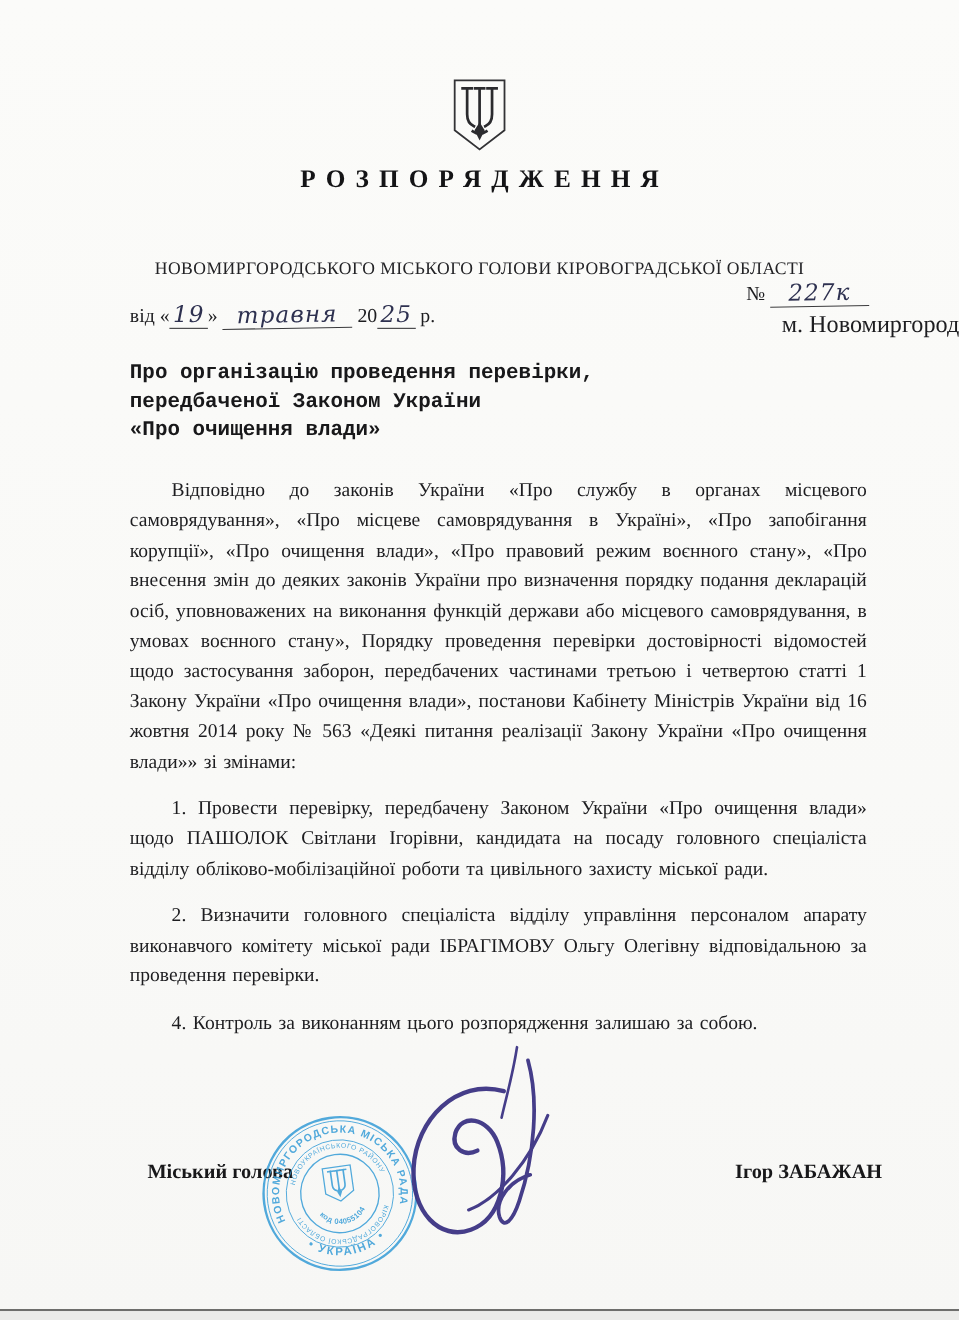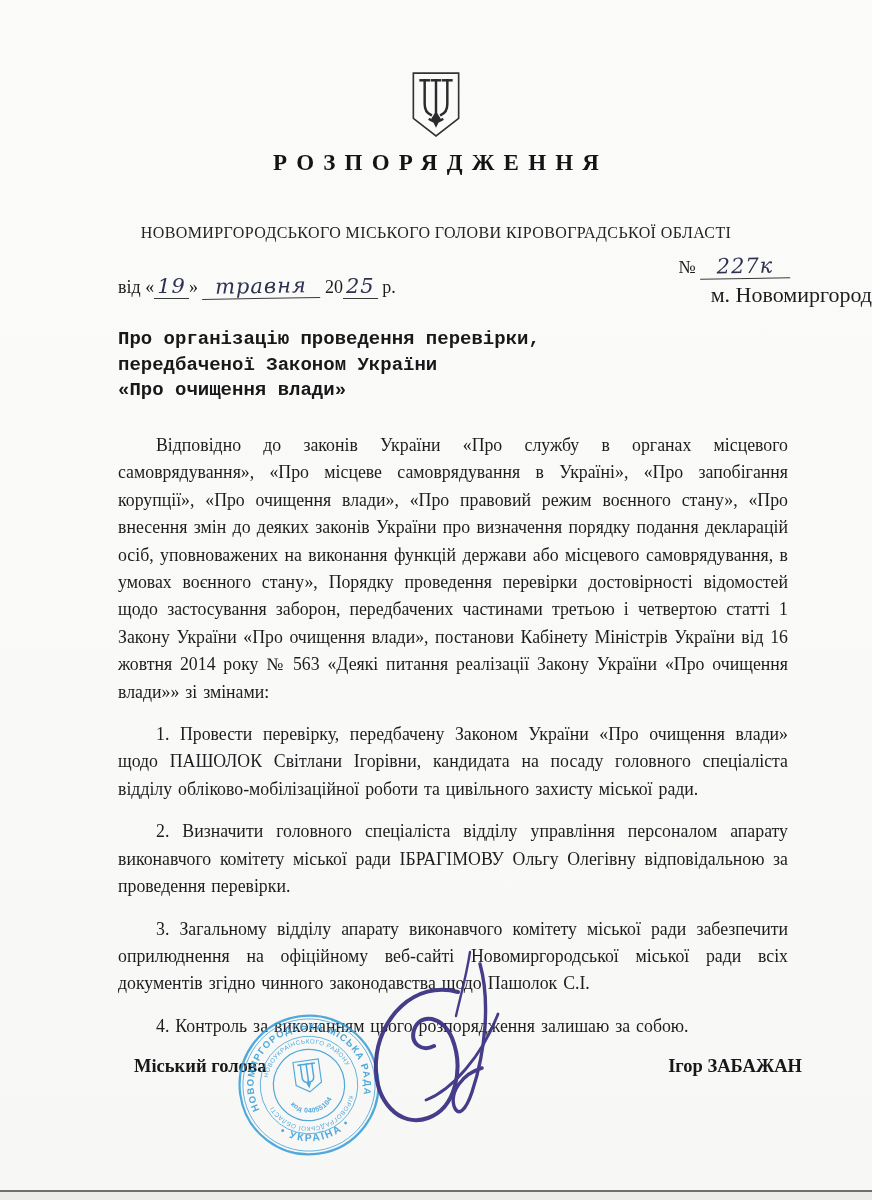--- a/index.html
+++ b/index.html
@@ -12,21 +12,21 @@
     color:#1d1d20;
     overflow:hidden;
   }
   .emblem{position:absolute;top:70px;left:50%;transform:translateX(-50%);}
   .doc-title{
     position:absolute;top:150px;left:0;width:100%;
     text-align:center;font-weight:bold;font-size:23px;
     letter-spacing:0.40em;text-indent:0.40em;color:#141416;
   }
   .issuer{
-    position:absolute;top:224px;left:0;width:100%;
+    position:absolute;top:236px;left:0;width:100%;
     text-align:center;font-size:16px;letter-spacing:0.4px;color:#232326;
   }
   .date-row{
     position:absolute;top:256px;left:118px;width:672px;
     display:flex;justify-content:space-between;align-items:flex-start;
     font-size:18px;
   }
   .date-left{margin-top:20px;}
   .num-right{margin-top:0;}
   .hand{
@@ -118,21 +118,20 @@
   <div class="subject">
     <div>Про організацію проведення перевірки,</div>
     <div>передбаченої Законом України</div>
     <div>«Про очищення влади»</div>
   </div>
 
   <div class="body-text">
     <p>Відповідно до законів України «Про службу в органах місцевого самоврядування», «Про місцеве самоврядування в Україні», «Про запобігання корупції», «Про очищення влади», «Про правовий режим воєнного стану», «Про внесення змін до деяких законів України про визначення порядку подання декларацій осіб, уповноважених на виконання функцій держави або місцевого самоврядування, в умовах воєнного стану», Порядку проведення перевірки достовірності відомостей щодо застосування заборон, передбачених частинами третьою і четвертою статті 1 Закону України «Про очищення влади», постанови Кабінету Міністрів України від 16 жовтня 2014 року № 563 «Деякі питання реалізації Закону України «Про очищення влади»» зі змінами:</p>
     <p>1. Провести перевірку, передбачену Законом України «Про очищення влади» щодо ПАШОЛОК Світлани Ігорівни, кандидата на посаду головного спеціаліста відділу обліково-мобілізаційної роботи та цивільного захисту міської ради.</p>
     <p>2. Визначити головного спеціаліста відділу управління персоналом апарату виконавчого комітету міської ради ІБРАГІМОВУ Ольгу Олегівну відповідальною за проведення перевірки.</p>
-    <p>3. Загальному відділу апарату виконавчого комітету міської ради забезпечити оприлюднення на офіційному веб-сайті Новомиргородської міської ради всіх документів згідно чинного законодавства щодо Пашолок С.І.</p>
     <p>4. Контроль за виконанням цього розпорядження залишаю за собою.</p>
   </div>
 
   <div class="sig-row">
     <span>Міський голова</span>
     <span>Ігор ЗАБАЖАН</span>
   </div>
 
   <svg class="stamp" width="150" height="150" viewBox="0 0 160 160">
     <defs>

